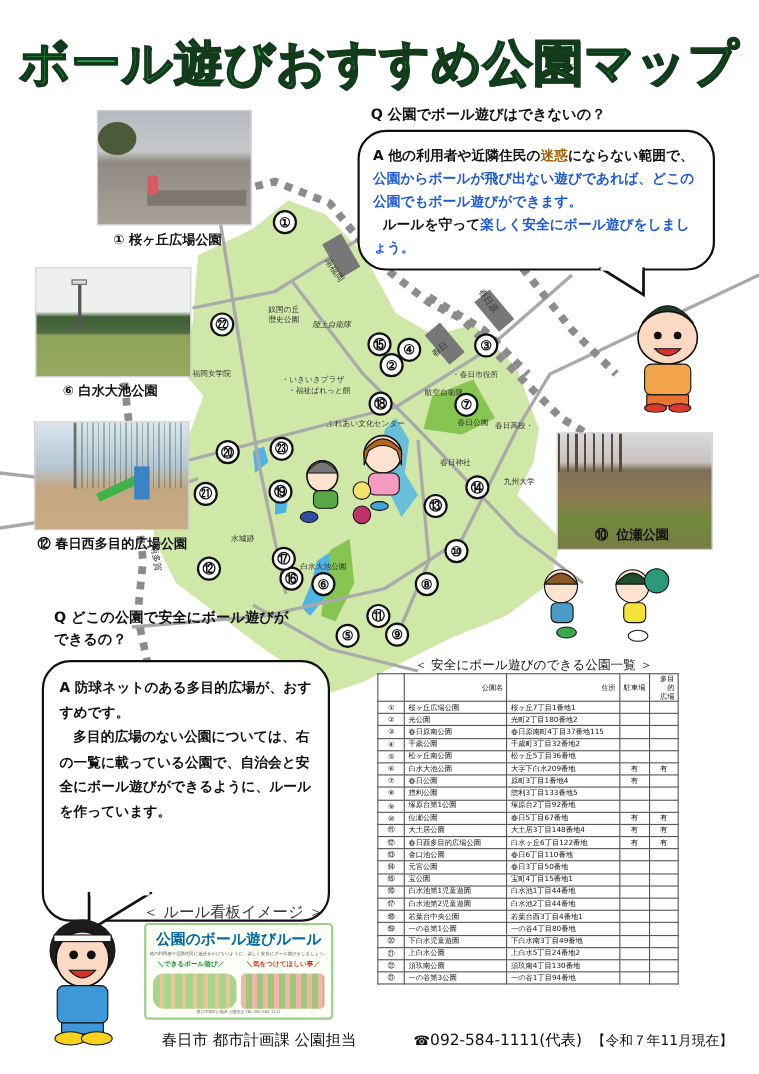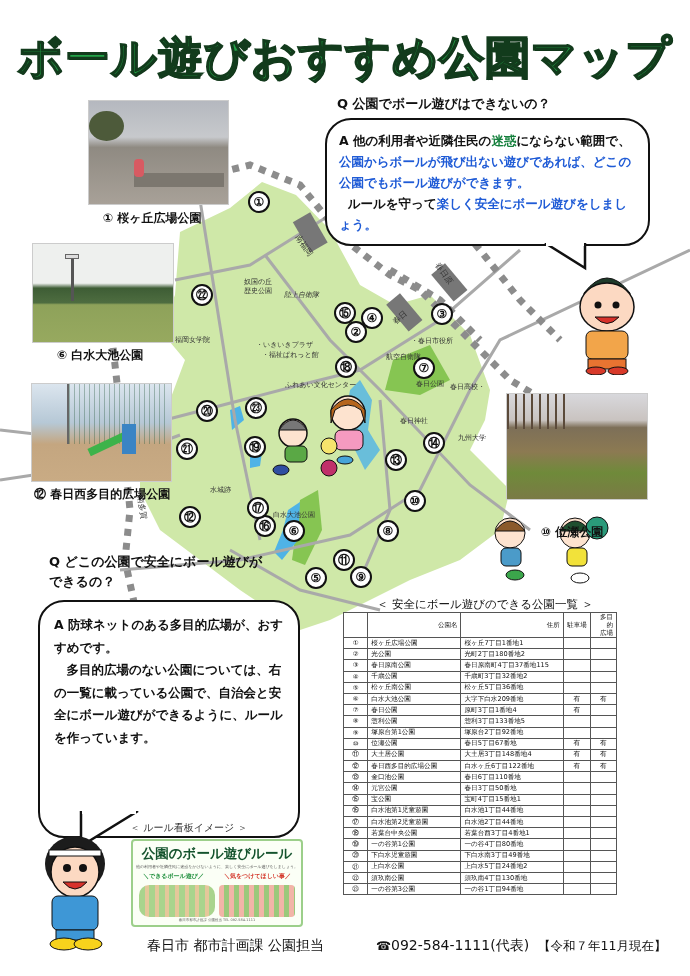--- a/index.html
+++ b/index.html
@@ -30,44 +30,44 @@
   
   .photo { position: absolute; border: 1px solid #ccc; overflow: hidden; }
   .photo-caption { position: absolute; font-size: 12px; font-weight: bold; white-space: nowrap; color: #111; }
 
   
   .q-text { position: absolute; font-size: 13px; font-weight: bold; color: #111; }
   .bubble {
     position: absolute; background: #fff; border: 2.5px solid #111; border-radius: 26px;
     font-size: 12.5px; font-weight: bold; line-height: 21px; padding: 12px 14px;
   }
-  .red { color: #15803d; }
+  .red { color: #a16207; }
   .blue { color: #1f5bd6; }
 
   
   .table-title { position: absolute; left: 345px; top: 597px; width: 280px; text-align: center; font-size: 11.5px; color: #111; }
   table.parks {
     position: absolute; left: 343px; top: 612px; width: 274px; border-collapse: collapse;
     font-size: 6.6px; background: #fff;
   }
   table.parks th, table.parks td { border: 1px solid #555; height: 11.2px; padding: 0 3px; white-space: nowrap; }
   table.parks th { font-weight: normal; text-align: right; height: 22px; font-size: 6.5px; line-height: 8px; }
   table.parks td.no { text-align: center; width: 24px; }
   table.parks td.name { width: 92px; }
   table.parks td.addr { width: 101px; }
   table.parks td.flag { text-align: center; width: 26px; }
 
   .footer { position: absolute; top: 937px; font-size: 14px; color: #111; white-space: nowrap; }
 
-  .sign-caption { position: absolute; left: 130px; top: 821px; font-size: 10px; color: #333; }
+  .sign-caption { position: absolute; left: 130px; top: 821px; font-size: 14px; color: #333; }
   .sign {
     position: absolute; left: 131px; top: 839px; width: 172px; height: 88px;
     border: 2px solid #9ccf8a; border-radius: 4px; background: #fbfff6; overflow: hidden;
   }
-  .sign-title { text-align: center; color: #14532d; font-weight: bold; font-size: 13.5px; margin-top: 4px; }
+  .sign-title { text-align: center; color: #0369a1; font-weight: bold; font-size: 13.5px; margin-top: 4px; }
   .sign-sub { text-align: center; font-size: 4px; color: #555; margin-top: 1px; }
   .sign-row { display: flex; justify-content: space-around; margin-top: 3px; font-size: 6px; font-weight: bold; }
   .sign-row span:first-child { color: #1e8f3c; }
   .sign-row span:last-child { color: #d4372a; }
   .sign-foot { position: absolute; bottom: 3px; left: 0; width: 100%; text-align: center; font-size: 3.5px; color: #666; }
 </style>
 </head>
 <body>
 
 <div class="title">ボール遊びおすすめ公園マップ</div>
@@ -115,21 +115,21 @@
 
   <div class="map-label" style="left:243px; top:188px; width:30px; white-space:pre-line; line-height:9px;text-align:center;">奴国の丘
 歴史公園</div>
   <div class="map-label" style="left:284px; top:200px;font-style:italic;">陸上自衛隊</div>
   <div class="map-label" style="left:175px; top:245px;">福岡女学院</div>
   <div class="map-label" style="left:256px; top:250px;">・いきいきプラザ</div>
   <div class="map-label" style="left:262px; top:260px;">・福祉ぱれっと館</div>
   <div class="map-label" style="left:370px; top:262px;padding-left:16px;">航空自衛隊</div>
   <div class="map-label" style="left:411px; top:246px;">・春日市役所</div>
   <div class="map-label" style="left:416px; top:289px;">春日公園</div>
-  <div class="map-label" style="left:285px; top:290px;">ふれあい文化センター</div>
+  <div class="map-label" style="left:297px; top:290px;">ふれあい文化センター</div>
   <div class="map-label" style="left:450px; top:292px;">春日高校・</div>
   <div class="map-label" style="left:400px; top:326px;">春日神社</div>
   <div class="map-label" style="left:458px; top:343px;">九州大学</div>
   <div class="map-label" style="left:210px; top:395px;">水城跡</div>
   <div class="map-label" style="left:273px; top:420px;">白水大池公園</div>
 
   <div class="marker" style="left:248px; top:101px;">①</div>
   <div class="marker" style="left:345px; top:231px;">②</div>
   <div class="marker" style="left:431px; top:213px;">③</div>
   <div class="marker" style="left:361px; top:217px;">④</div>
@@ -195,21 +195,21 @@
 <div class="photo" style="left:31px; top:383px; width:141px; height:99px; background:linear-gradient(#dbe5ee 0%, #b6c8d6 40%, #c4a680 62%, #c9ab84 100%);">
   <div style="position:absolute; left:35px; top:0; width:100px; height:60px; border-left:2px solid #666; background:repeating-linear-gradient(90deg, rgba(40,90,60,0.35) 0 1px, transparent 1px 5px);"></div>
   <div style="position:absolute; left:55px; top:55px; width:45px; height:8px; background:#3db34a; transform:rotate(-25deg);"></div>
   <div style="position:absolute; left:90px; top:40px; width:14px; height:30px; background:#3a84c4;"></div>
 </div>
 <div class="photo-caption" style="left:34px; top:486px;">⑫ 春日西多目的広場公園</div>
 
 <div class="photo" style="left:506px; top:393px; width:142px; height:107px; background:linear-gradient(#d8d8dc 0%, #c9c3c0 25%, #7d6f58 32%, #8c7a52 55%, #6f8a3a 75%, #7a7a45 100%);">
   <div style="position:absolute; left:0; top:0; width:60px; height:35px; background:repeating-linear-gradient(90deg, #5b4a3a 0 2px, transparent 2px 8px);"></div>
 </div>
-<div class="photo-caption" style="left:541px; top:524px;">⑩ 位瀬公園</div>
+<div class="photo-caption" style="left:541px; top:478px;font-family:Liberation Mono, monospace;">⑩ 位瀬公園</div>
 
 <div class="q-text" style="left:337px; top:95px;">Q 公園でボール遊びはできないの？</div>
 <div class="bubble" style="left:325px; top:118px; width:325px; height:128px; padding:10px 12px;">
   <span>A 他の利用者や近隣住民の</span><span class="red">迷惑</span><span>にならない範囲で、</span><span class="blue">公園からボールが飛び出ない遊びであれば、どこの公園でもボール遊びができます。</span><br>&nbsp;&nbsp;<span>ルールを守って</span><span class="blue">楽しく安全にボール遊びをしましょう。</span>
 </div>
 
 <svg style="position:absolute; left:540px; top:243px;" width="60" height="30">
   <path d="M5,0 L45,25 L45,0" fill="#fff" stroke="#111" stroke-width="2.5"></path>
   <rect x="6" y="0" width="38" height="3" fill="#fff"></rect>
 </svg>

